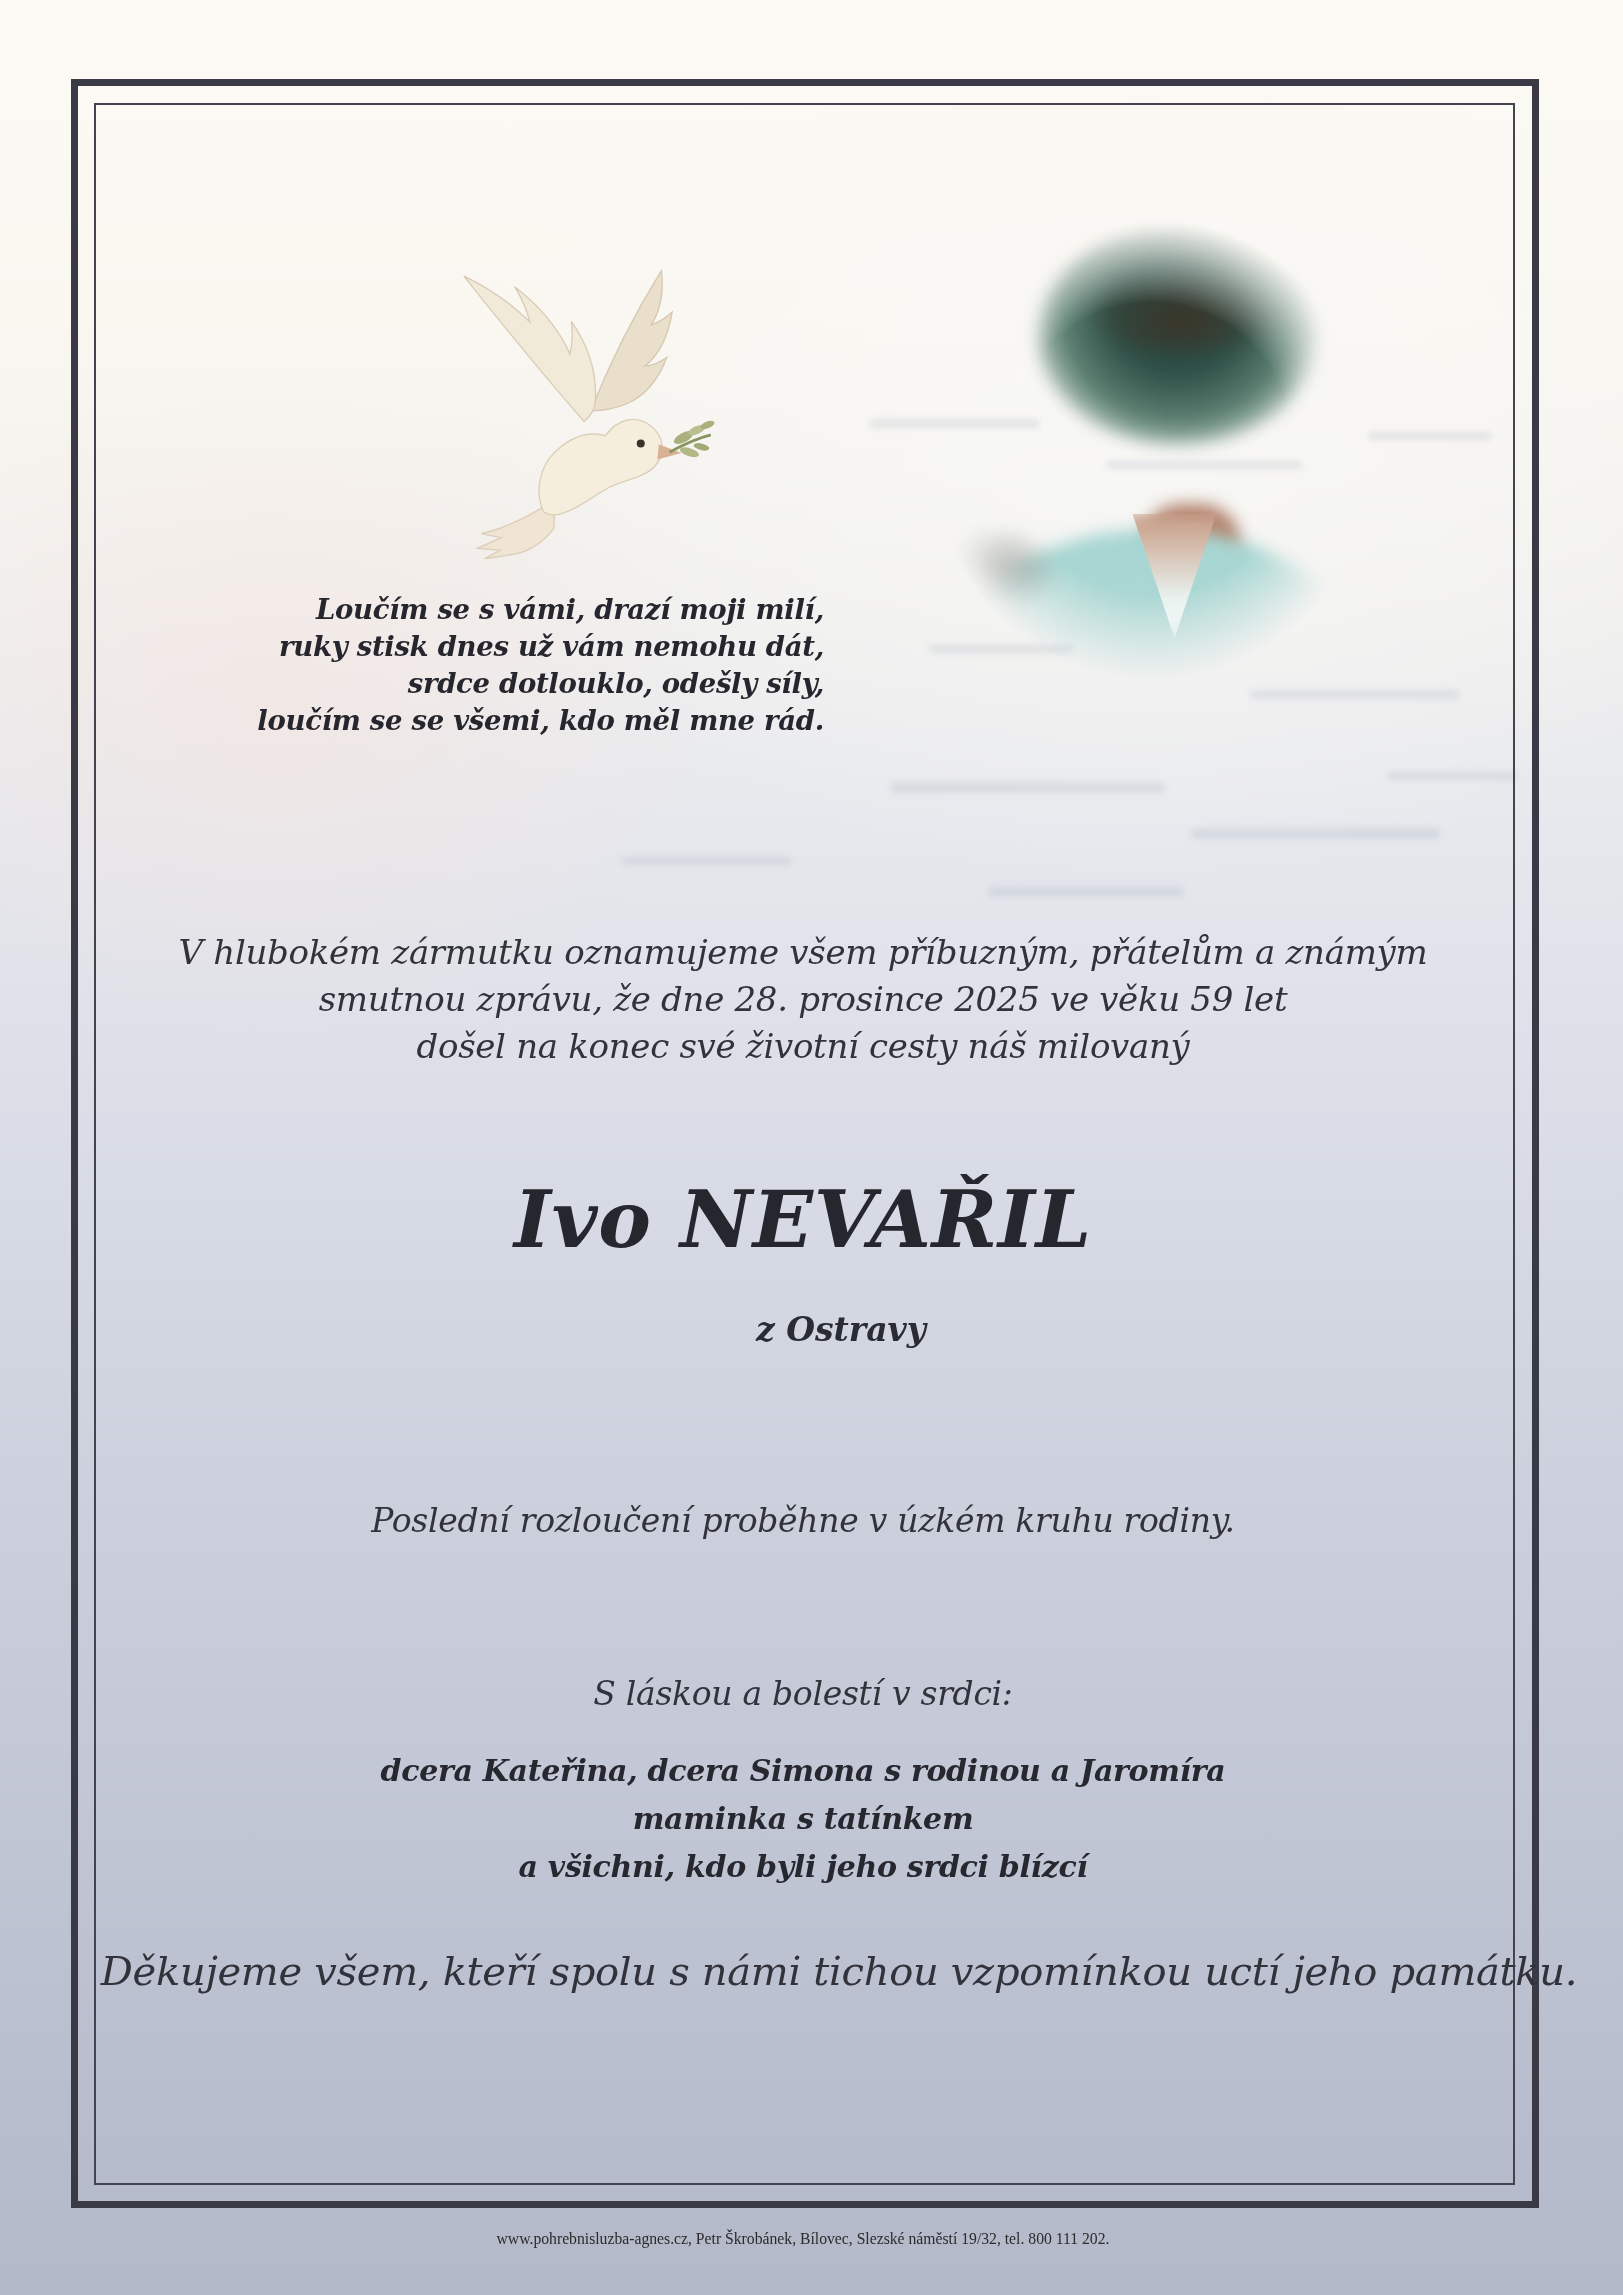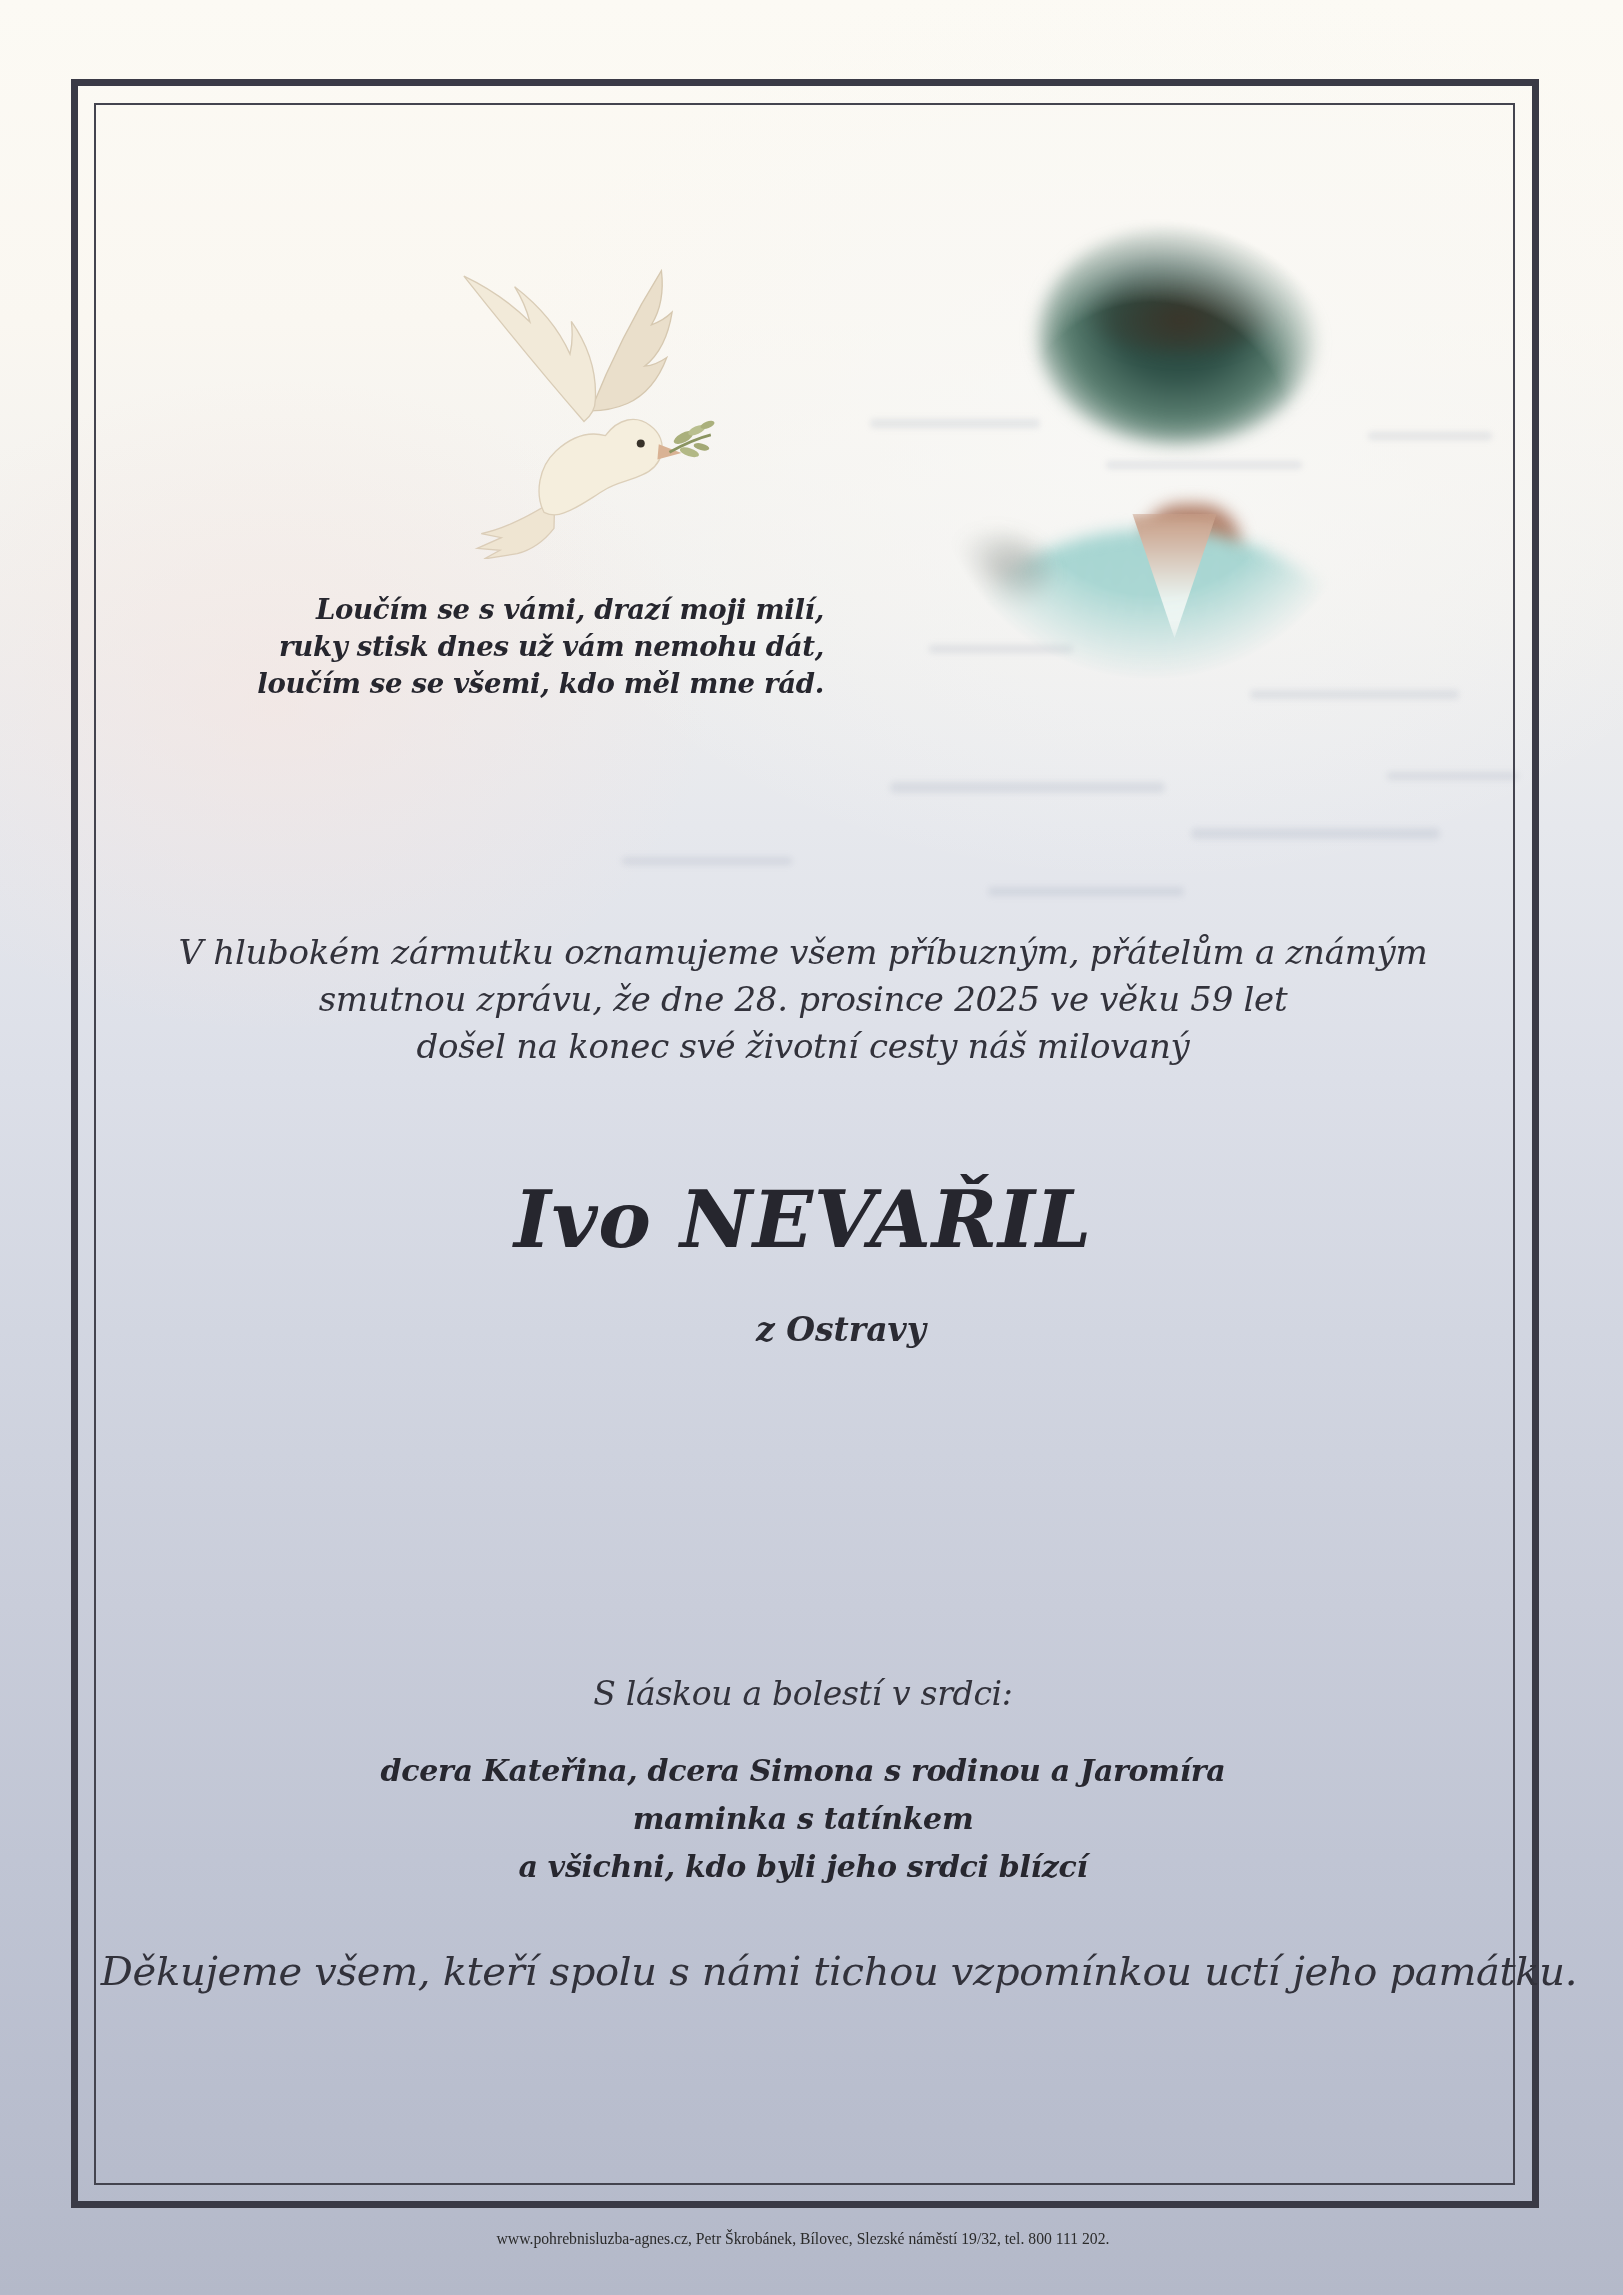--- a/index.html
+++ b/index.html
@@ -207,32 +207,34 @@
     <ellipse cx="410" cy="330" rx="15" ry="6" fill="#b2b885" transform="rotate(18 410 330)"></ellipse>
     <ellipse cx="428" cy="322" rx="12" ry="5" fill="#a3a975" transform="rotate(14 428 322)"></ellipse>
   </svg>
 
   <div class="frame-outer"></div>
   <div class="frame-inner"></div>
 
   <div class="poem">
     <div>Loučím se s vámi, drazí moji milí,</div>
     <div>ruky stisk dnes už vám nemohu dát,</div>
+    <div>srdce dotlouklo, odešly síly,</div>
     <div>loučím se se všemi, kdo měl mne rád.</div>
   </div>
 
   <div class="announce centerblock">
     <div>V hlubokém zármutku oznamujeme všem příbuzným, přátelům a známým</div>
     <div>smutnou zprávu, že dne 28. prosince 2025 ve věku 59 let</div>
     <div>došel na konec své životní cesty náš milovaný</div>
   </div>
 
   <h1 class="name centerblock">Ivo NEVAŘIL</h1>
   <div class="origin centerblock">z Ostravy</div>
 
+  <div class="farewell centerblock">Poslední rozloučení proběhne v úzkém kruhu rodiny.</div>
 
   <div class="condole-head centerblock">S láskou a bolestí v srdci:</div>
   <div class="family centerblock">
     <div>dcera Kateřina, dcera Simona s rodinou a Jaromíra</div>
     <div>maminka s tatínkem</div>
     <div>a všichni, kdo byli jeho srdci blízcí</div>
   </div>
 
   <div class="thanks centerblock">Děkujeme všem, kteří spolu s námi tichou vzpomínkou uctí jeho památku.</div>
 

